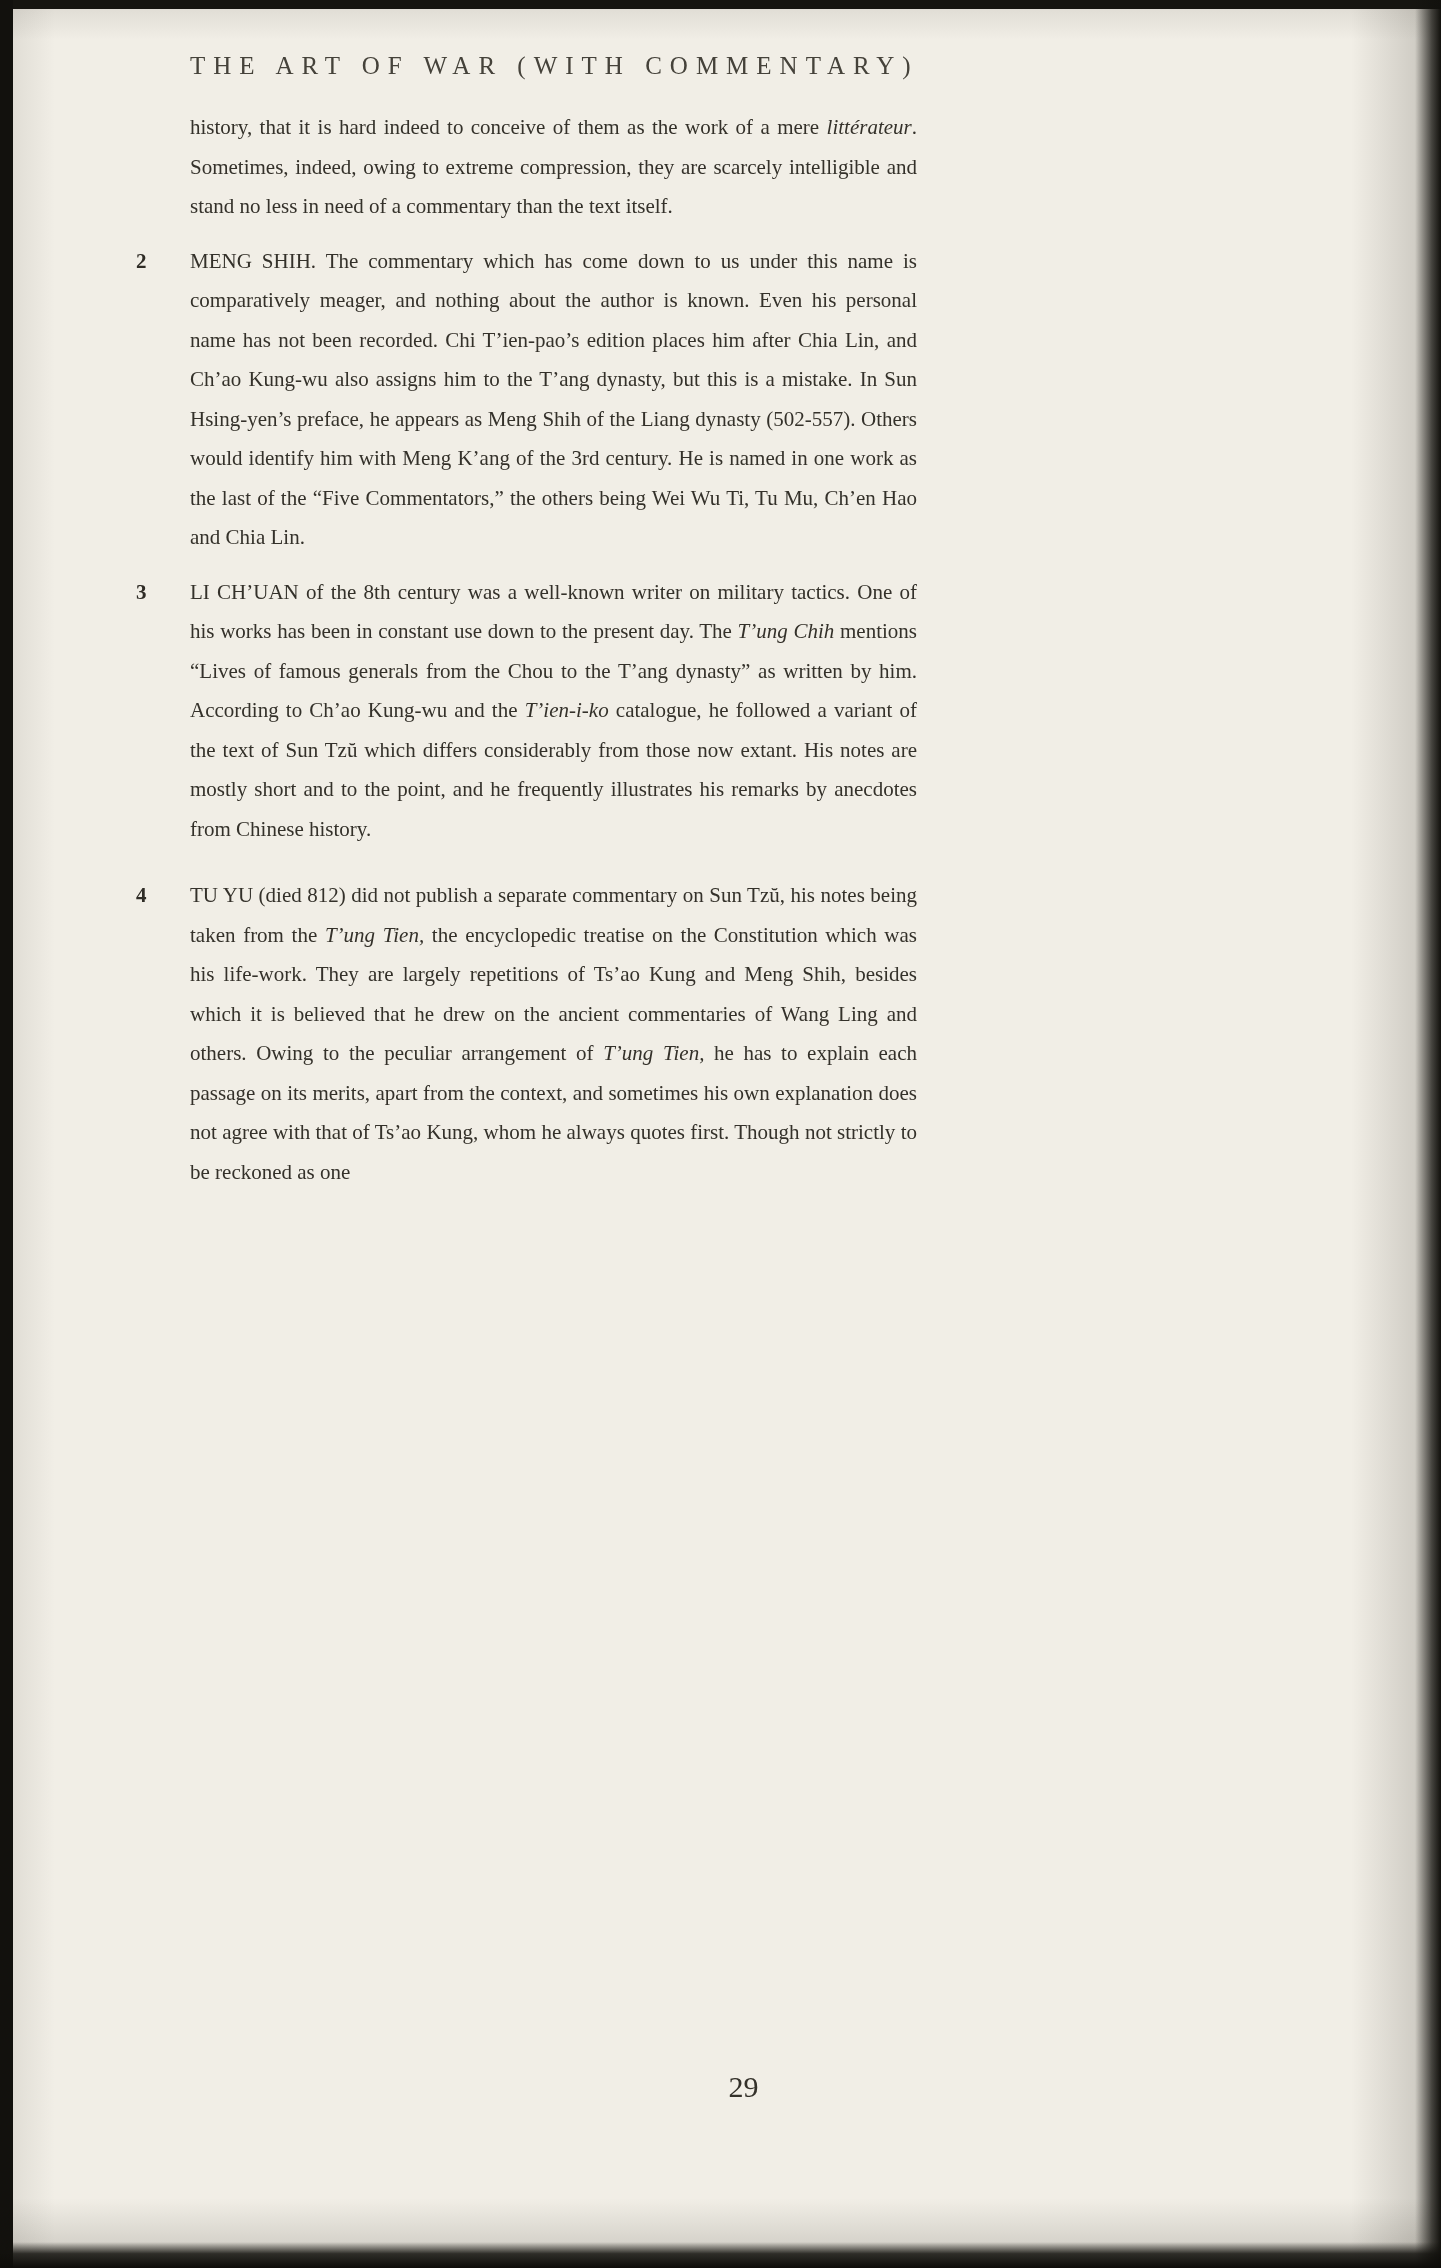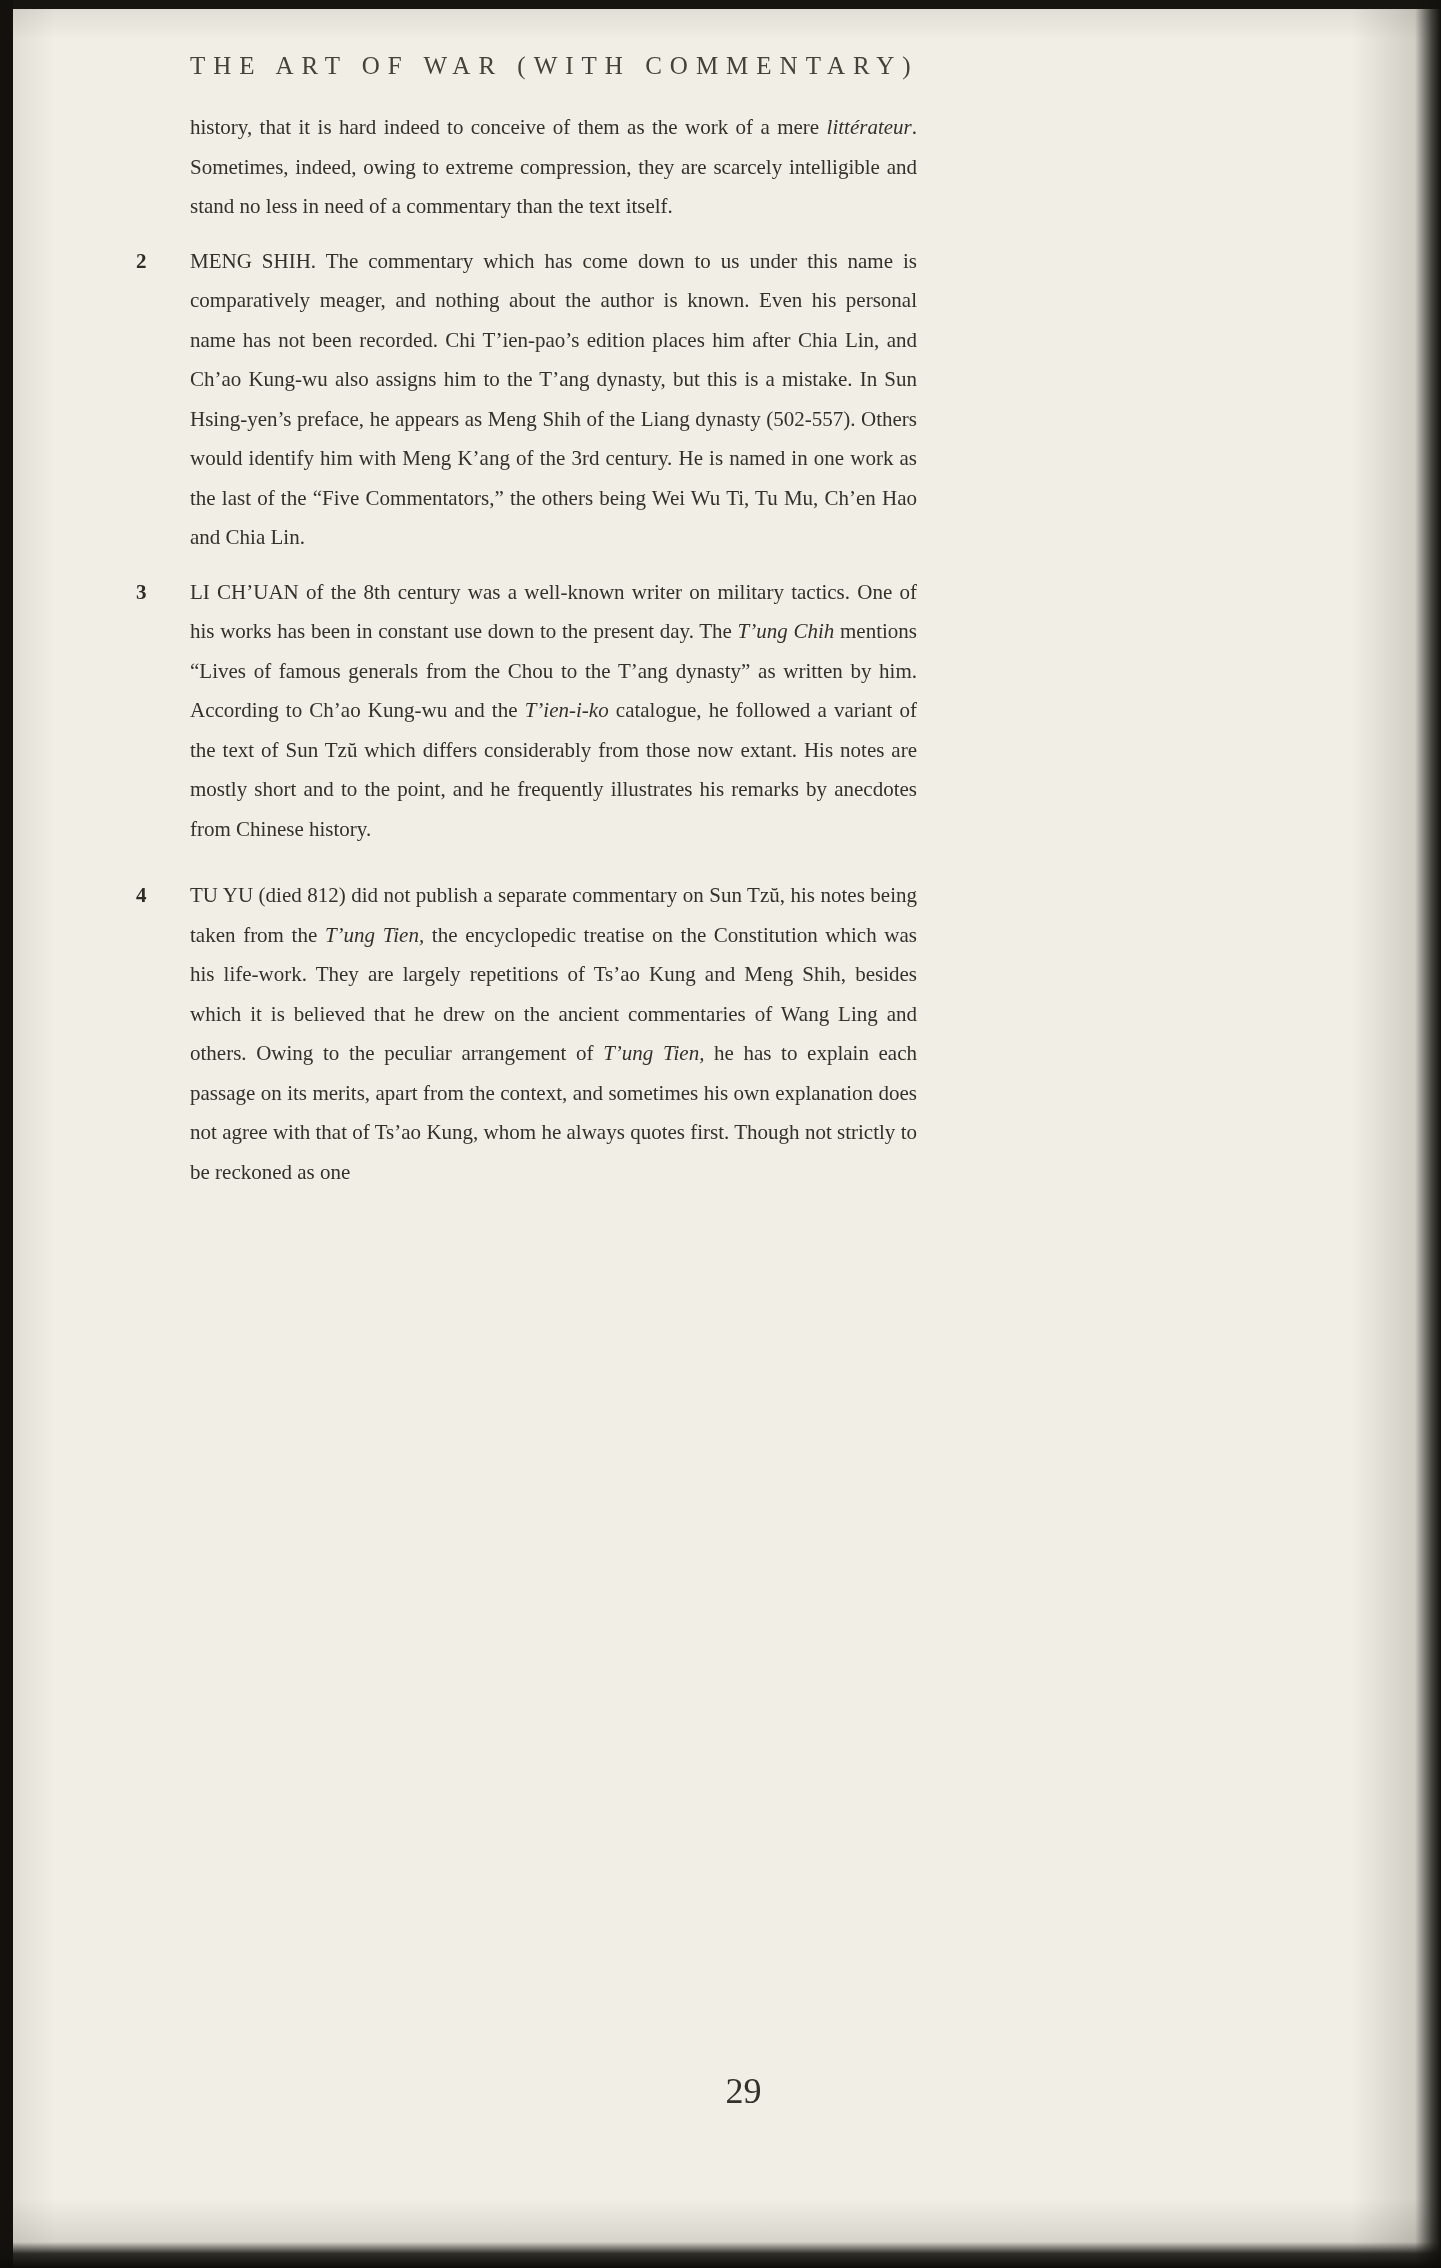--- a/index.html
+++ b/index.html
@@ -60,21 +60,21 @@
     color: #2f2c26;
   }
   .note-text { margin: 0; }
   .italic { font-style: italic; }
   .page-number {
     position: absolute;
     top: 2070px;
     left: 190px;
     width: 727px;
     text-align: center;
-    font-size: 36px;
+    font-size: 30px;
     color: #34312a;
   }
 </style>
 </head>
 <body>
 
 <div class="scan">
 
   <div class="edge edge-top"></div>
   <div class="edge edge-left"></div>

